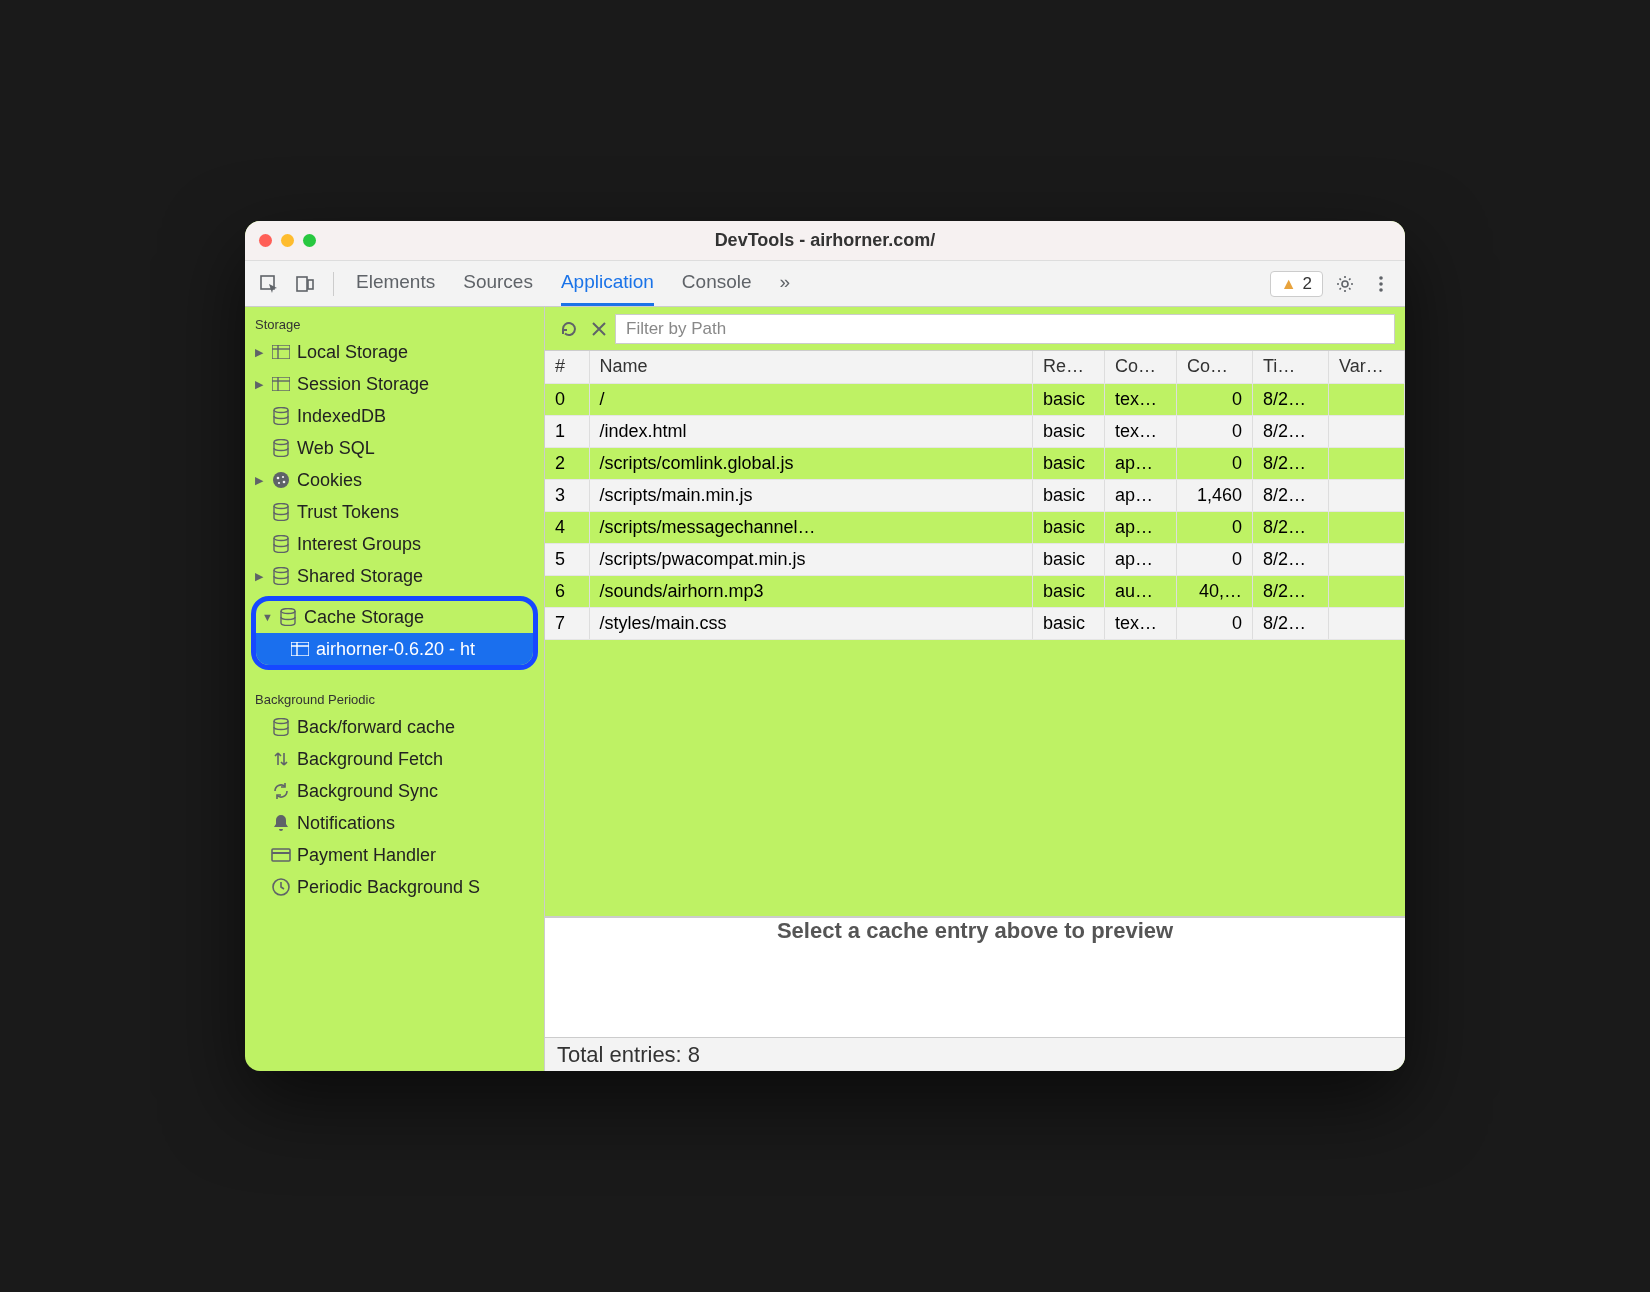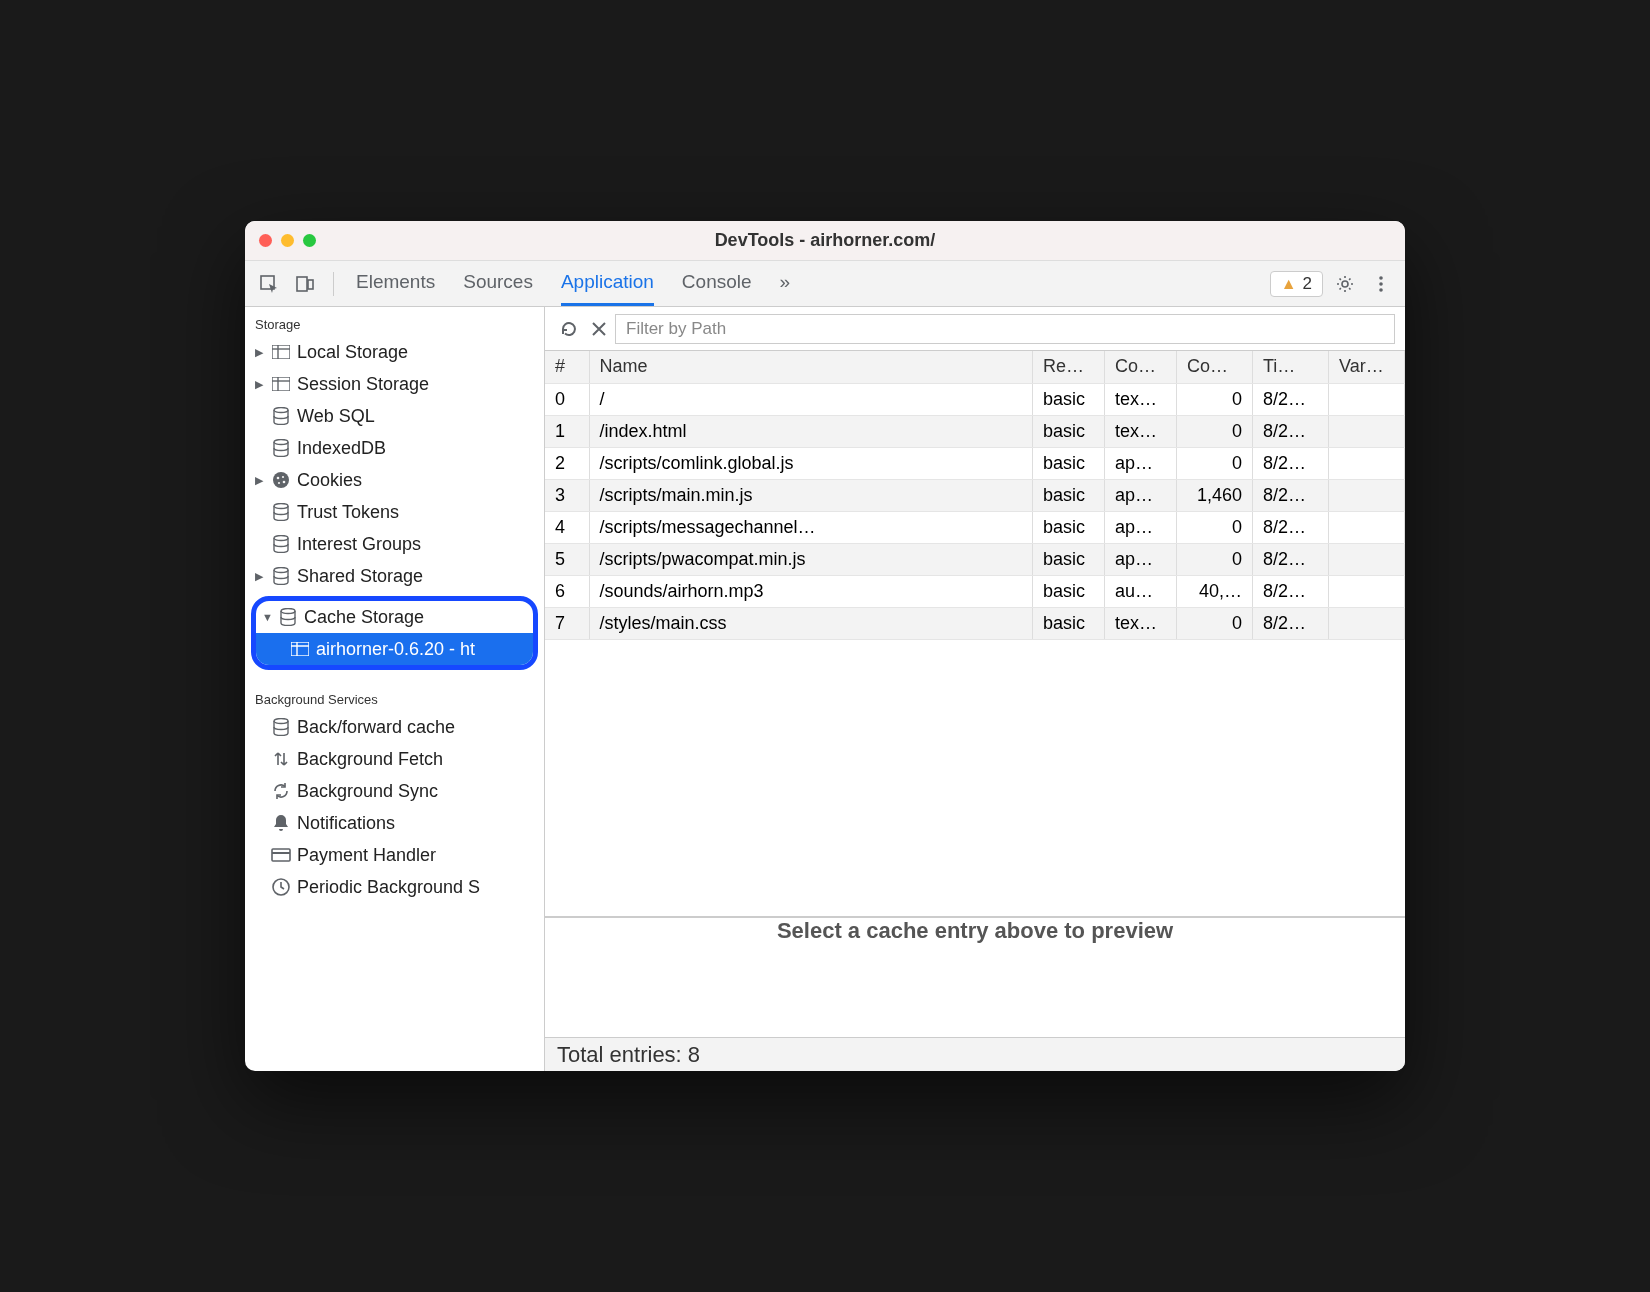--- a/index.html
+++ b/index.html
@@ -8,22 +8,22 @@
   background: #1a1a1a;
   display: flex;
   align-items: center;
   justify-content: center;
   min-height: 100vh;
   padding: 40px;
 }
 .window {
   width: 1160px;
   height: 850px;
-  background: #ffffff;
-  border-radius: 10px;
+  background: #bef264;
+  border-radius: 15px;
   box-shadow: 0 30px 80px rgba(0,0,0,0.6);
   display: flex;
   flex-direction: column;
   overflow: hidden;
 }
 .titlebar {
   height: 40px;
   background: #f6f1f1;
   display: flex;
   align-items: center;
@@ -283,32 +283,32 @@
       </div>
       <div class="tree-item">
         <span class="caret"></span>
         <span class="ticon">
             <svg width="16" height="18" viewBox="0 0 16 18">
               <ellipse cx="8" cy="3" rx="7" ry="2.5" fill="none" stroke="currentColor" stroke-width="1.4"></ellipse>
               <path d="M1 3v12c0 1.4 3.1 2.5 7 2.5s7-1.1 7-2.5V3" fill="none" stroke="currentColor" stroke-width="1.4"></path>
               <path d="M1 9c0 1.4 3.1 2.5 7 2.5s7-1.1 7-2.5" fill="none" stroke="currentColor" stroke-width="1.4"></path>
             </svg>
           </span>
-        <span>Web SQL</span>
+        <span>IndexedDB</span>
       </div>
       <div class="tree-item">
         <span class="caret"></span>
         <span class="ticon">
             <svg width="16" height="18" viewBox="0 0 16 18">
               <ellipse cx="8" cy="3" rx="7" ry="2.5" fill="none" stroke="currentColor" stroke-width="1.4"></ellipse>
               <path d="M1 3v12c0 1.4 3.1 2.5 7 2.5s7-1.1 7-2.5V3" fill="none" stroke="currentColor" stroke-width="1.4"></path>
               <path d="M1 9c0 1.4 3.1 2.5 7 2.5s7-1.1 7-2.5" fill="none" stroke="currentColor" stroke-width="1.4"></path>
             </svg>
           </span>
-        <span>IndexedDB</span>
+        <span>Web SQL</span>
       </div>
       <div class="tree-item">
         <span class="caret">▶</span>
         <span class="ticon">
             <svg width="18" height="18" viewBox="0 0 18 18">
               <circle cx="9" cy="9" r="8" fill="currentColor"></circle>
               <circle cx="6" cy="7" r="1.3" fill="#f3f3f3"></circle>
               <circle cx="11" cy="6" r="1.1" fill="#f3f3f3"></circle>
               <circle cx="12" cy="11" r="1.3" fill="#f3f3f3"></circle>
               <circle cx="7" cy="12" r="1.1" fill="#f3f3f3"></circle>
@@ -368,21 +368,21 @@
                 <rect x="0" y="0" width="18" height="14" fill="none" stroke="currentColor" stroke-width="1.4"></rect>
                 <line x1="0" y1="4" x2="18" y2="4" stroke="currentColor" stroke-width="1.4"></line>
                 <line x1="6" y1="0" x2="6" y2="14" stroke="currentColor" stroke-width="1.4"></line>
               </svg>
             </span>
           <span>airhorner-0.6.20 - ht</span>
         </div>
       </div>
 
       <div style="height:14px"></div>
-      <div class="side-heading">Background Services</div>
+      <div class="side-heading">Background Periodic</div>
 
       <div class="tree-item">
         <span class="caret"></span>
         <span class="ticon">
             <svg width="16" height="18" viewBox="0 0 16 18">
               <ellipse cx="8" cy="3" rx="7" ry="2.5" fill="none" stroke="currentColor" stroke-width="1.4"></ellipse>
               <path d="M1 3v12c0 1.4 3.1 2.5 7 2.5s7-1.1 7-2.5V3" fill="none" stroke="currentColor" stroke-width="1.4"></path>
               <path d="M1 9c0 1.4 3.1 2.5 7 2.5s7-1.1 7-2.5" fill="none" stroke="currentColor" stroke-width="1.4"></path>
             </svg>
           </span>

